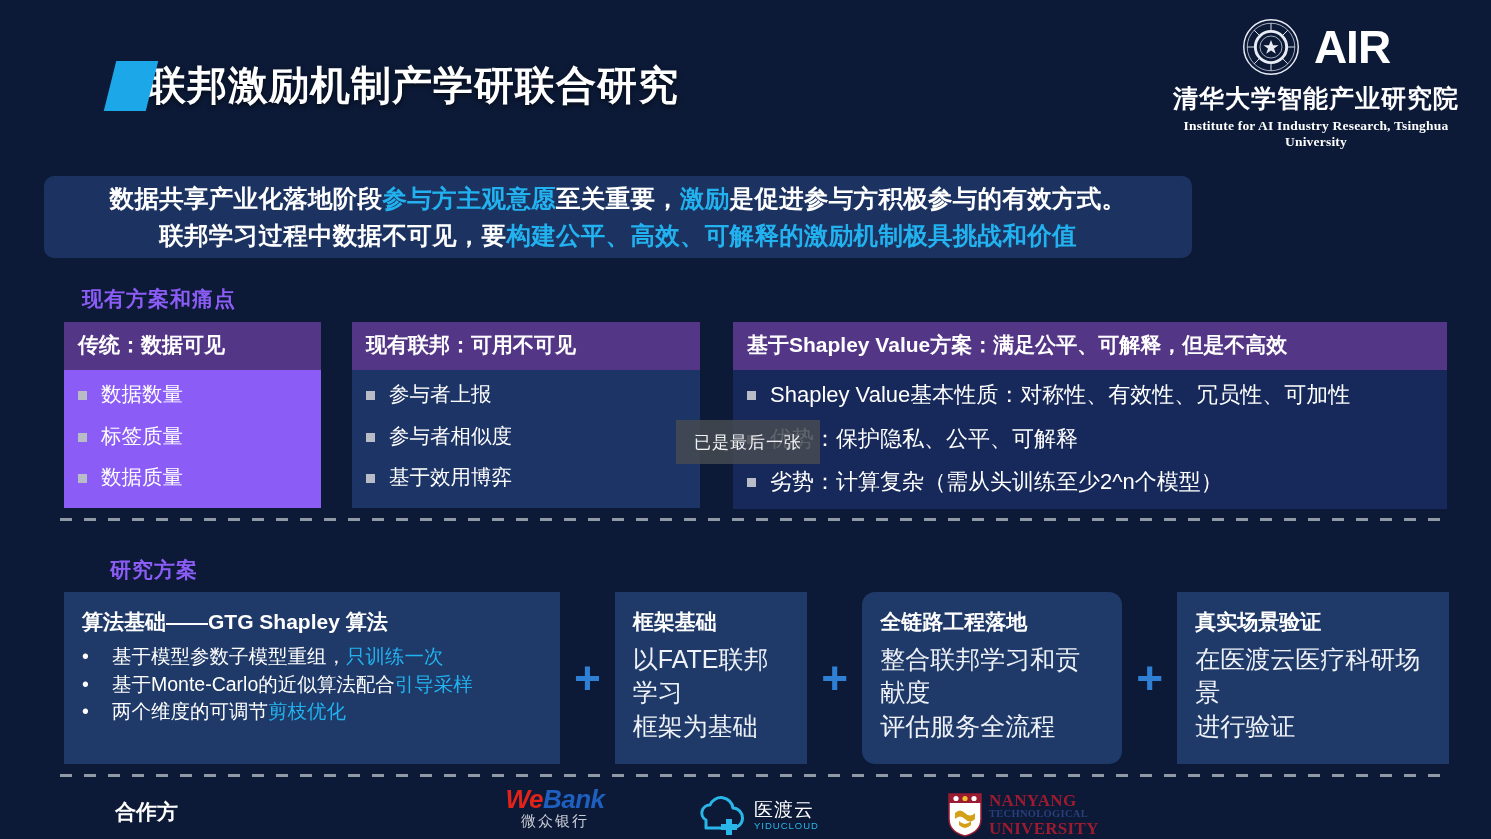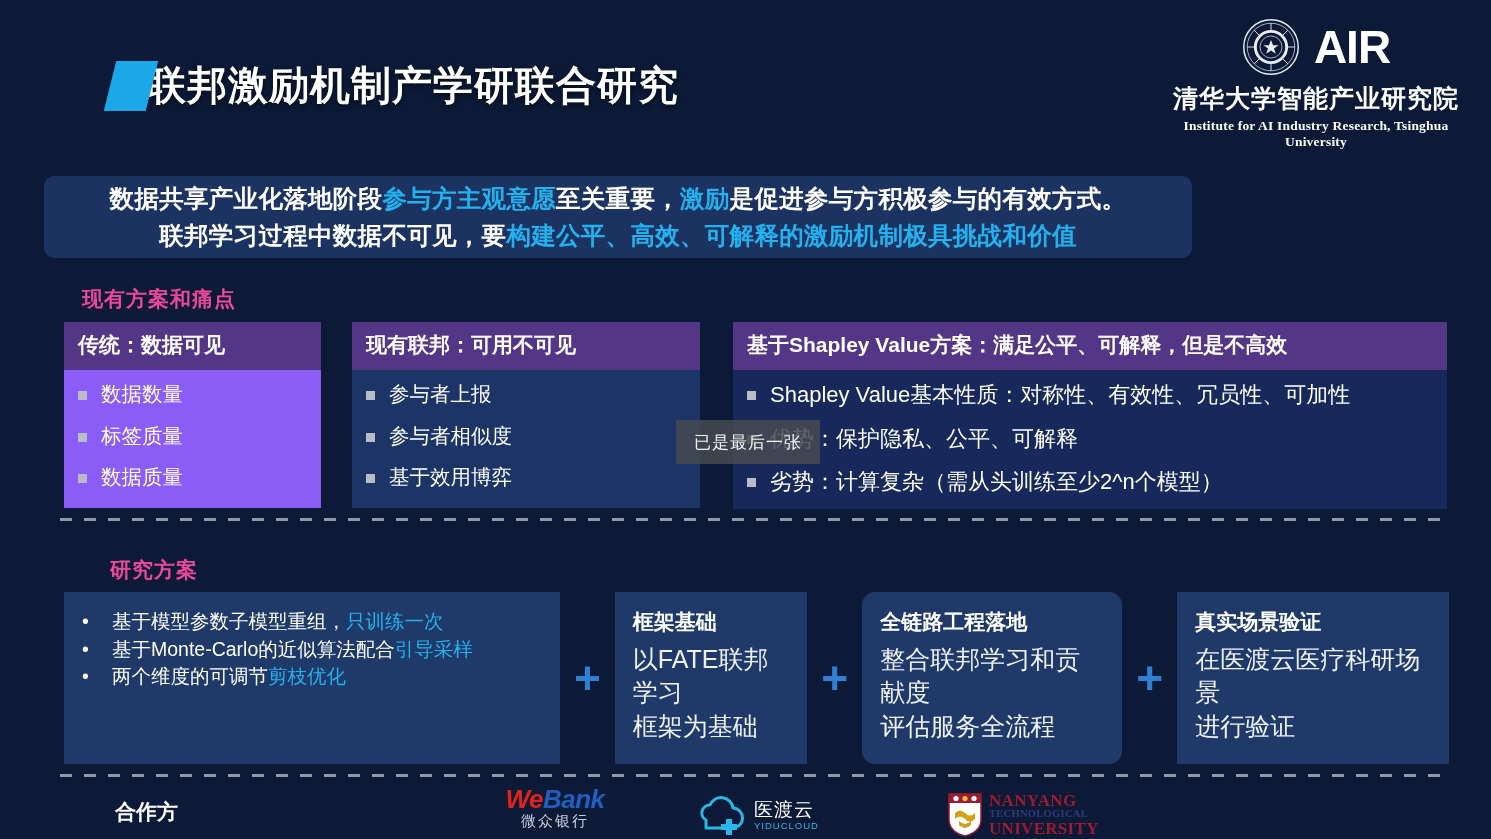--- a/index.html
+++ b/index.html
@@ -36,21 +36,21 @@
     position:absolute; left:44px; top:176px; width:1148px; height:82px;
     background:#1c3361; border-radius:10px;
     display:flex; flex-direction:column; align-items:center; justify-content:center;
     gap:4px;
   }
   .banner-line { font-size:24.5px; font-weight:bold; white-space:nowrap; letter-spacing:.3px; }
   .cy { color:#22b2ef; }
 
   
   .section-label {
-    position:absolute; font-size:21px; font-weight:bold; color:#ec4899; letter-spacing:1px;
+    position:absolute; font-size:21px; font-weight:bold; color:#8b5cf6; letter-spacing:1px;
   }
   
   .divider {
     position:absolute; left:60px; width:1390px; height:3px;
     background-image:repeating-linear-gradient(to right,#9098a6 0 12px,transparent 12px 24px);
   }
 
   
   .pcard { position:absolute; overflow:hidden; }
   .pcard-head {
@@ -210,20 +210,21 @@
       </div>
     </div>
 </div>
 
 <div class="divider" style="top:518px;"></div>
 
 <div class="section-label" style="left:82px; top:556px;margin-left:28px;">研究方案</div>
 
 <div id="rrow">
   <div class="rcard" id="rcard1">
+    <div class="rcard-title">算法基础——GTG Shapley 算法</div>
     <div id="rcard1-bullets">
         <div class="rbullet">
           <span class="rdot">•</span>
           <span><span>基于模型参数子模型重组，</span><span class="cy">只训练一次</span></span>
         </div>
         <div class="rbullet">
           <span class="rdot">•</span>
           <span><span>基于Monte-Carlo的近似算法配合</span><span class="cy">引导采样</span></span>
         </div>
         <div class="rbullet">

